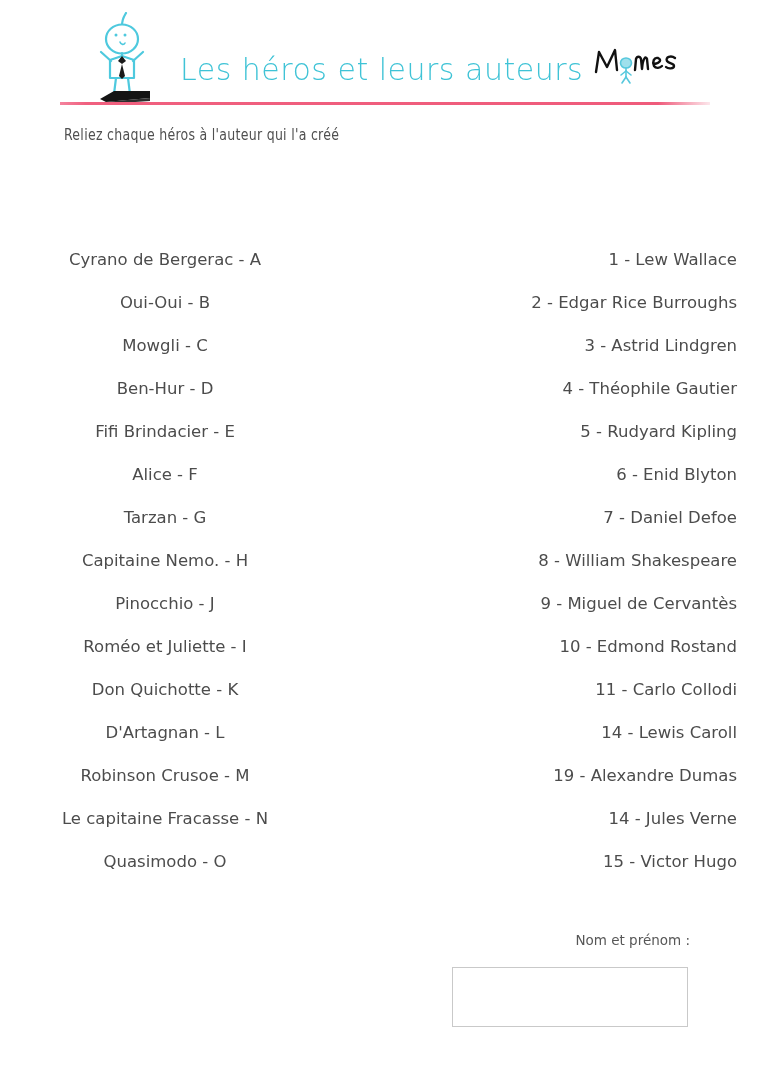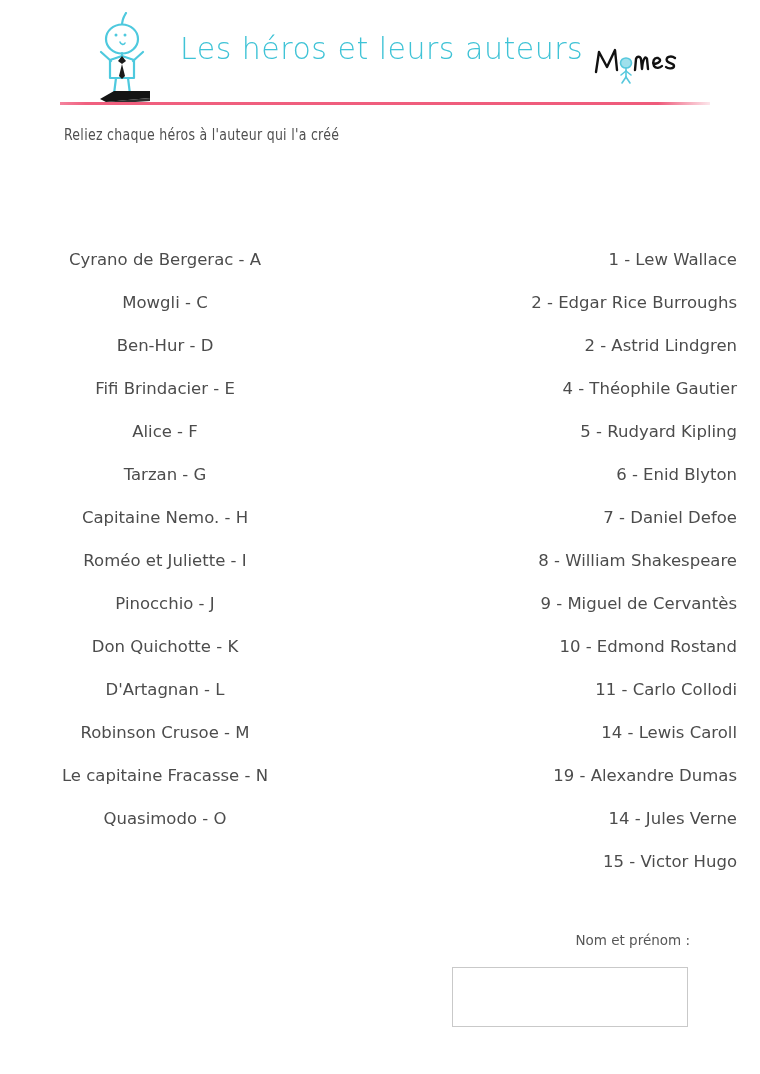--- a/index.html
+++ b/index.html
@@ -28,21 +28,21 @@
     position: absolute;
     left: 92px;
     top: 12px;
     width: 78px;
     height: 92px;
   }
 
   #worksheet-title {
     position: absolute;
     left: 180px;
-    top: 31px;
+    top: 52px;
     width: 400px;
     text-align: center;
     font-family: "DejaVu Sans", sans-serif;
     font-weight: 300;
     font-size: 30px;
     letter-spacing: 0.5px;
     color: #3fc3d6;
     white-space: nowrap;
   }
 
@@ -206,39 +206,40 @@
   </div>
 
   <div id="header-divider"></div>
 </div>
 
 <div id="instruction-line">Reliez chaque héros à l'auteur qui l'a créé</div>
 
 <div id="matching-area">
   <div class="heroes-col">
     <div class="hero-item">Cyrano de Bergerac - A</div>
+    <div class="hero-item">Oui-Oui - B</div>
     <div class="hero-item">Mowgli - C</div>
     <div class="hero-item">Ben-Hur - D</div>
     <div class="hero-item">Fifi Brindacier - E</div>
     <div class="hero-item">Alice - F</div>
     <div class="hero-item">Tarzan - G</div>
     <div class="hero-item">Capitaine Nemo. - H</div>
+    <div class="hero-item">Pinocchio - J</div>
     <div class="hero-item">Roméo et Juliette - I</div>
-    <div class="hero-item">Pinocchio - J</div>
     <div class="hero-item">Don Quichotte - K</div>
     <div class="hero-item">D'Artagnan - L</div>
     <div class="hero-item">Robinson Crusoe - M</div>
     <div class="hero-item">Le capitaine Fracasse - N</div>
     <div class="hero-item">Quasimodo - O</div>
   </div>
 
   <div class="authors-col">
     <div class="author-item">1 - Lew Wallace</div>
     <div class="author-item">2 - Edgar Rice Burroughs</div>
-    <div class="author-item">2 - Astrid Lindgren</div>
+    <div class="author-item">3 - Astrid Lindgren</div>
     <div class="author-item">4 - Théophile Gautier</div>
     <div class="author-item">5 - Rudyard Kipling</div>
     <div class="author-item">6 - Enid Blyton</div>
     <div class="author-item">7 - Daniel Defoe</div>
     <div class="author-item">8 - William Shakespeare</div>
     <div class="author-item">9 - Miguel de Cervantès</div>
     <div class="author-item">10 - Edmond Rostand</div>
     <div class="author-item">11 - Carlo Collodi</div>
     <div class="author-item">14 - Lewis Caroll</div>
     <div class="author-item">19 - Alexandre Dumas</div>

